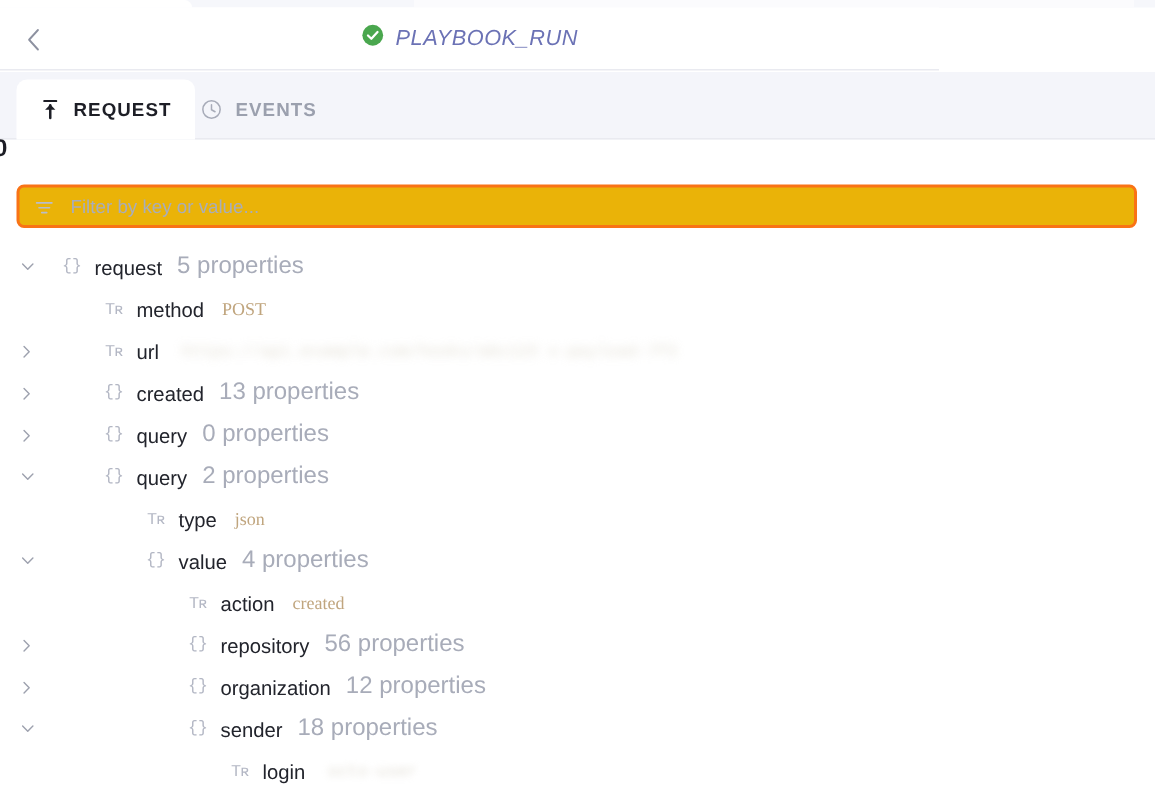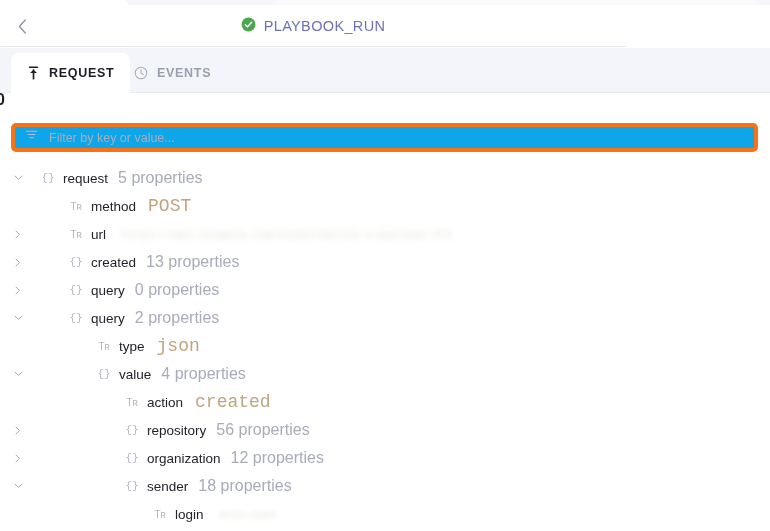--- a/index.html
+++ b/index.html
@@ -26,21 +26,21 @@
   .top-sliver .notch2 {
     position: absolute; top: 0; left: 276px; width: 480px; height: 5px;
     background: #fbfbfd;
   }
 
   
   .header {
     position: absolute; top: 5px; left: 0; width: 626px; height: 42px;
     background: #ffffff;
     border-bottom: 1px solid #e9eaf0;
-    display: flex; align-items: center;
+    display: flex; align-items: center; font-style: italic;
   }
   .back-btn {
     position: absolute; left: 8px; top: 7px;
     width: 28px; height: 28px;
     display: flex; align-items: center; justify-content: center;
     cursor: pointer; border-radius: 4px;
   }
   .back-btn svg { display: block; }
   .title-wrap {
     position: absolute; left: 0; right: 0; top: 0; height: 42px;
@@ -88,24 +88,24 @@
     font-family: "Liberation Sans", sans-serif;
   }
 
   
   .filter-row {
     position: absolute; top: 123px; left: 11px;
     width: 747px; height: 29px;
   }
   .filter-box {
     width: 100%; height: 100%;
-    border: 4px solid #f97316;
+    border: 2px solid #f97316;
     border-radius: 5px;
-    background: #0ea5e9;
-    display: flex; align-items: flex-start;
+    background: #eab308;
+    display: flex; align-items: flex-end;
     padding: 0 10px; gap: 9px;
     cursor: text;
   }
   .filter-input {
     border: none; outline: none; background: transparent;
     flex: 1; height: 100%;
     font-size: 12.5px; color: #2b2d36;
     font-family: "Liberation Sans", sans-serif;
   }
   .filter-input::placeholder { color: #a9adba; }
@@ -138,22 +138,22 @@
     font-family: "Liberation Sans", sans-serif;
     font-size: 10.5px; letter-spacing: -0.2px; color: #b3b7c4;
   }
   .key {
     color: #22242c; font-size: 13.5px;
   }
   .meta {
     color: #a8acb9; font-size: 16px; margin-left: 3px;
   }
   .val {
-    color: #c0a57e; font-size: 18px; margin-left: 5px;
-    font-family: Liberation Mono, monospace;
+    color: #c0a57e; font-size: 12px; margin-left: 5px;
+    font-family: Liberation Serif, serif;
   }
   .val-redacted {
     margin-left: 8px;
     height: 11px;
     border-radius: 2px;
     filter: blur(2.6px);
     opacity: .55;
     font-family: "Liberation Mono", monospace;
     font-size: 11px;
     color: #cdc6b6;

